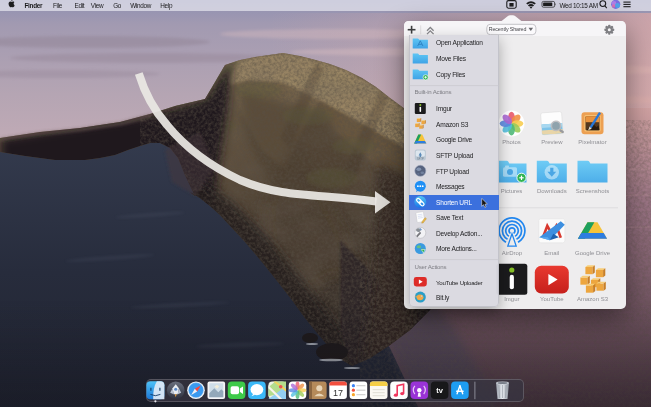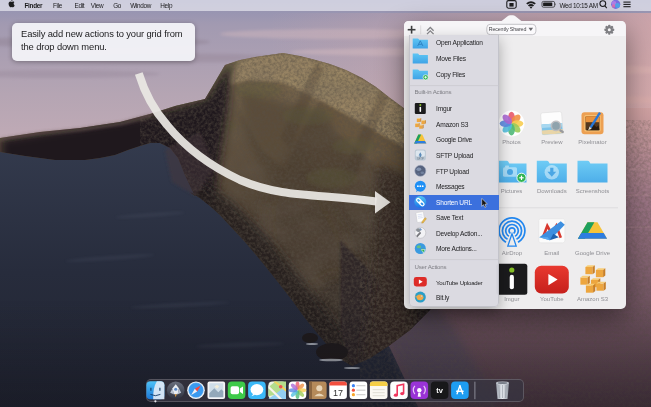--- a/index.html
+++ b/index.html
@@ -201,25 +201,20 @@
   <span class="abs" style="left:24.5px;top:1.9px;font-weight:bold;">Finder</span>
   <span class="abs" style="left:53px;top:1.9px;">File</span>
   <span class="abs" style="left:74.5px;top:1.9px;">Edit</span>
   <span class="abs" style="left:90.8px;top:1.9px;">View</span>
   <span class="abs" style="left:113.2px;top:1.9px;">Go</span>
   <span class="abs" style="left:130.2px;top:1.9px;">Window</span>
   <span class="abs" style="left:160.3px;top:1.9px;">Help</span>
   <span class="abs" style="left:559.5px;top:1.9px;">Wed 10:15 AM</span>
 </div>
 
-<div class="abs" id="callout" style="left:12px;top:22.5px;width:183px;height:38.5px;
-  background:rgba(243,242,247,0.96);border-radius:5px;box-shadow:0 1px 5px rgba(0,0,0,0.3);
-  font-size:9.4px;line-height:13.4px;color:#1b1b1d;padding:4.5px 0 0 9px;letter-spacing:-0.12px;">
-Easily add new actions to your grid from<br>the drop down menu.
-</div>
 
 <div class="abs" id="panel" style="left:404px;top:20.7px;width:221.5px;height:288.5px;
   background:#eeedee;border-radius:5px;box-shadow:0 10px 28px rgba(0,0,0,0.45);"></div>
 <svg class="abs" style="left:499px;top:14.6px" width="25" height="7" viewBox="0 0 25 7">
   <path d="M2,6.6 L8.6,1.2 Q9.8,0.2 11.2,0.2 L13.8,0.2 Q15.2,0.2 16.4,1.2 L23,6.6 Z" fill="#f7f6f8"></path>
 </svg>
 <svg class="abs" style="left:404px;top:20.7px" width="222" height="289" viewBox="404 20.7 222 289">
   <defs>
     <linearGradient id="fold" x1="0" y1="0" x2="0" y2="1">
       <stop offset="0" stop-color="#6fccf5"></stop>

